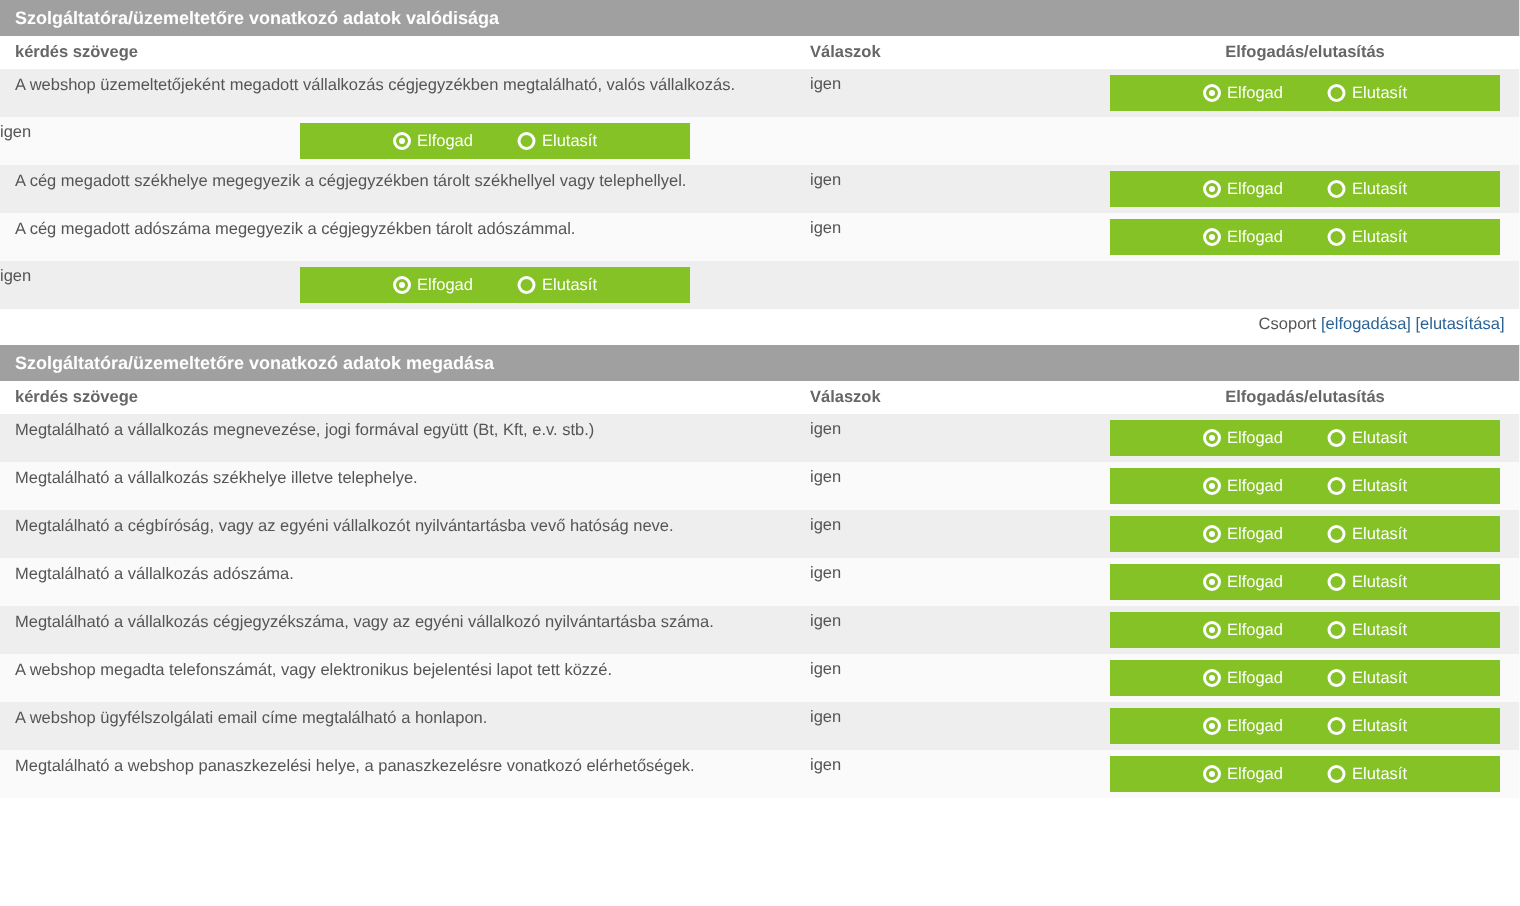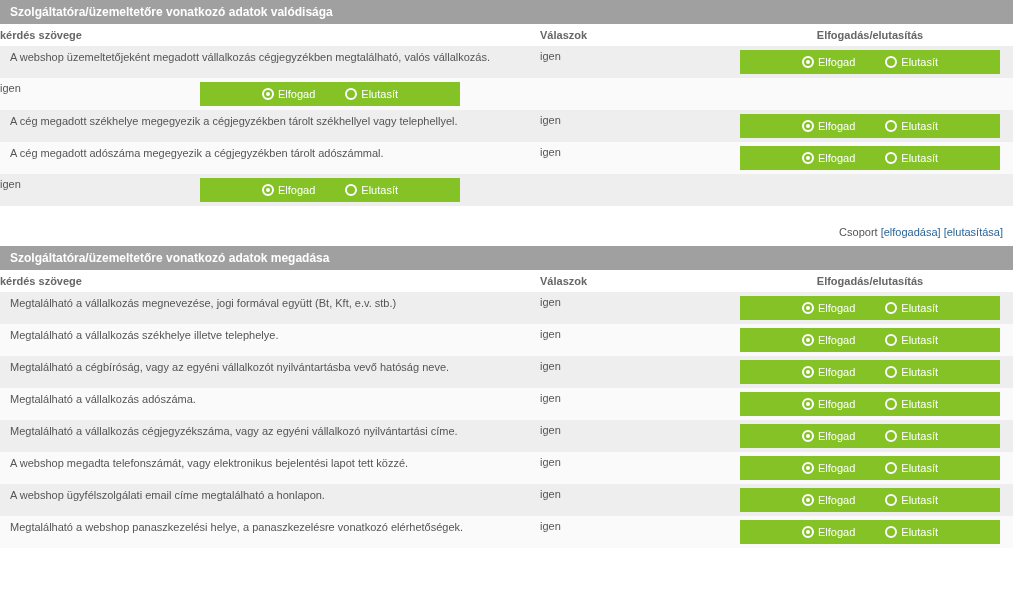--- a/index.html
+++ b/index.html
@@ -1,20 +1,20 @@
 <!DOCTYPE html>
 <html><head>
   <meta charset="utf-8">
   <style>
     * { box-sizing: border-box; margin: 0; padding: 0; }
     body { font-family: Verdana, Arial, sans-serif; font-size: 11px; color: #555; background: #fff; width: 1013px; }
-    .section { margin-bottom: 16px; }
+    .section { margin-bottom: 0; }
     .section-header { background: #a0a0a0; color: #fff; font-weight: bold; font-size: 12px; padding: 5px 10px; }
     .col-header { display: flex; background: #fff; padding: 5px 0; font-size: 11px; color: #666; font-weight: bold; }
-    .col-1 { width: 540px; }
+    .col-1 { width: 540px; padding-left: 10px; }
     .col-2 { width: 200px; }
     .col-3 { width: 260px; text-align: center; }
     .row { display: flex; min-height: 32px; padding: 4px 0; }
     .row:nth-child(odd) { background: #eeeeee; }
     .row:nth-child(even) { background: #fafafa; }
     .rows .row:nth-child(odd) { background: #eeeeee; }
     .rows .row:nth-child(even) { background: #fafafa; }
     .q-text { width: 540px; padding-left: 10px; padding-right: 10px; color: #555; line-height: 1.4; }
     .answer { width: 200px; color: #555; }
     .actions { width: 260px; background: #84c225; display: flex; align-items: center; justify-content: center; gap: 30px; align-self: stretch; color: #fff; font-size: 11px; }
@@ -165,21 +165,21 @@
               <input type="radio" name="s1r3" class="radio" checked="" style="">
               <span>Elfogad</span>
             </label>
             <label class="radio-label">
               <input type="radio" name="s1r3" class="radio" style="">
               <span>Elutasít</span>
             </label>
           </div>
         </div>
         <div class="row">
-          <div class="q-text">Megtalálható a vállalkozás cégjegyzékszáma, vagy az egyéni vállalkozó nyilvántartási címe.</div>
+          <div class="q-text">Megtalálható a vállalkozás cégjegyzékszáma, vagy az egyéni vállalkozó nyilvántartásba száma.</div>
           <div class="answer">igen</div>
           <div class="actions">
             <label class="radio-label">
               <input type="radio" name="s1r4" class="radio" checked="" style="">
               <span>Elfogad</span>
             </label>
             <label class="radio-label">
               <input type="radio" name="s1r4" class="radio" style="">
               <span>Elutasít</span>
             </label>

